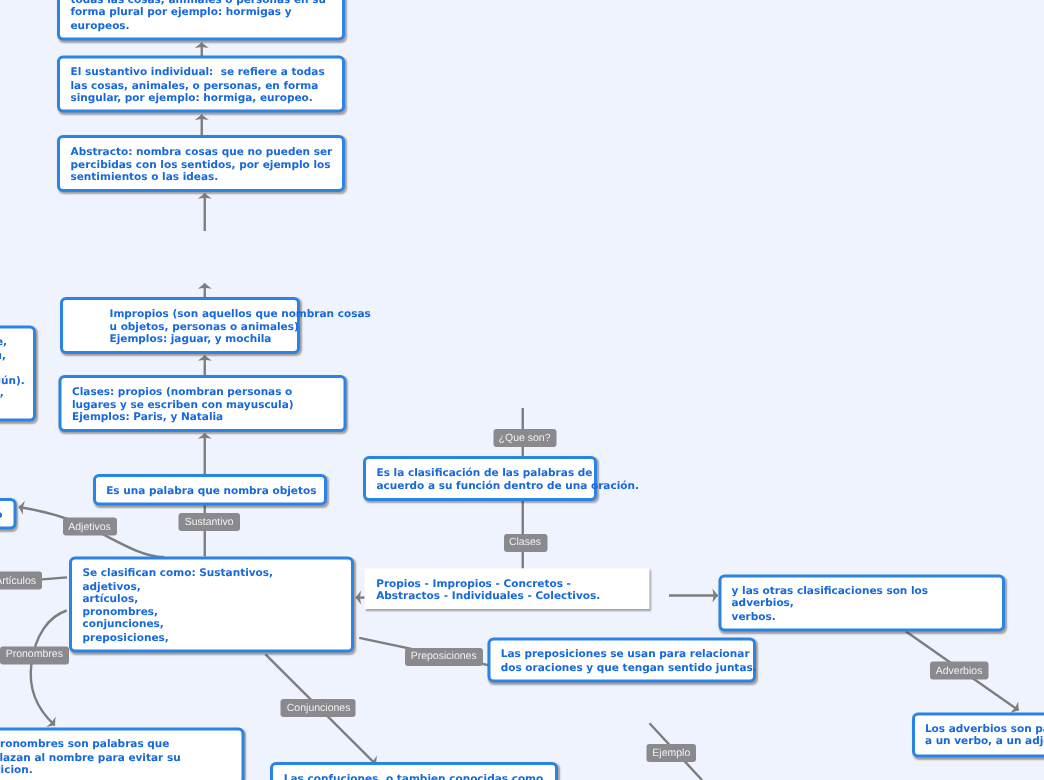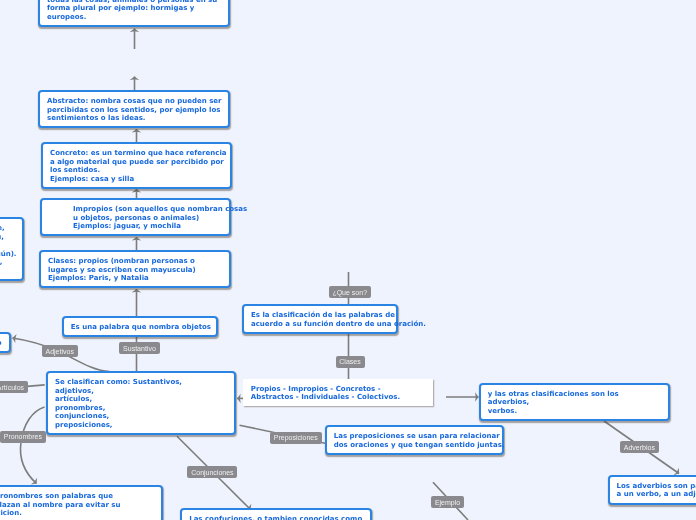--- a/index.html
+++ b/index.html
@@ -48,28 +48,27 @@
       <path d="M 44.7 384.9 L 24 386.6"></path>
       <path d="M 433 482.2 L 468 520"></path>
       <path d="M 348.5 272 L 348.5 304"></path>
       <path d="M 348.5 332 L 348.5 379"></path>
     </g>
   </svg>
 
   <div class="node" id="n-plural" style="left:38px;top:-11.4px;width:192px;">todas las cosas, animales o personas en su
 forma plural por ejemplo: hormigas y
 europeos.</div>
+  <div class="node" id="n-individual" style="left:38px;top:37px;width:192px;">El sustantivo individual:  se refiere a todas
+las cosas, animales, o personas, en forma
+singular, por ejemplo: hormiga, europeo.</div>
   <div class="node" id="n-abstracto" style="left:38px;top:90px;width:192px;">Abstracto: nombra cosas que no pueden ser
 percibidas con los sentidos, por ejemplo los
 sentimientos o las ideas.</div>
-  <div class="node" id="n-concreto" style="left:41px;top:142px;width:191px;">Concreto: es un termino que hace referencia
-a algo material que puede ser percibido por
-los sentidos.
-Ejemplos: casa y silla</div>
-  <div class="node" id="n-impropios" style="left:40px;top:198px;width:191px;padding-left:31px;">Impropios (son aquellos que nombran cosas
+  <div class="node" id="n-impropios" style="left:40px;top:198px;width:160px;padding-left:31px;">Impropios (son aquellos que nombran cosas
 u objetos, personas o animales)
 Ejemplos: jaguar, y mochila</div>
   <div class="node" id="n-clases" style="left:39px;top:250px;width:192px;">Clases: propios (nombran personas o
 lugares y se escriben con mayuscula)
 Ejemplos: Paris, y Natalia</div>
   <div class="node" id="n-palabra" style="left:61.8px;top:316px;width:156.5px;">Es una palabra que nombra objetos</div>
   <div class="node" id="n-clasifican" style="left:46px;top:371px;width:190px;">Se clasifican como: Sustantivos,
 adjetivos,
 artículos,
 pronombres,

